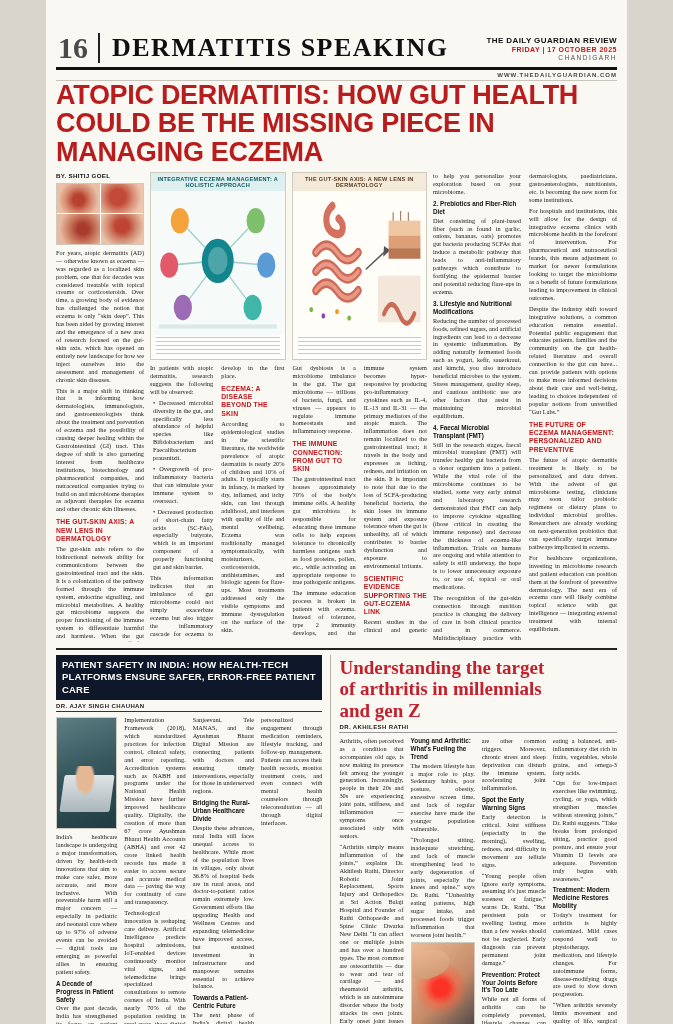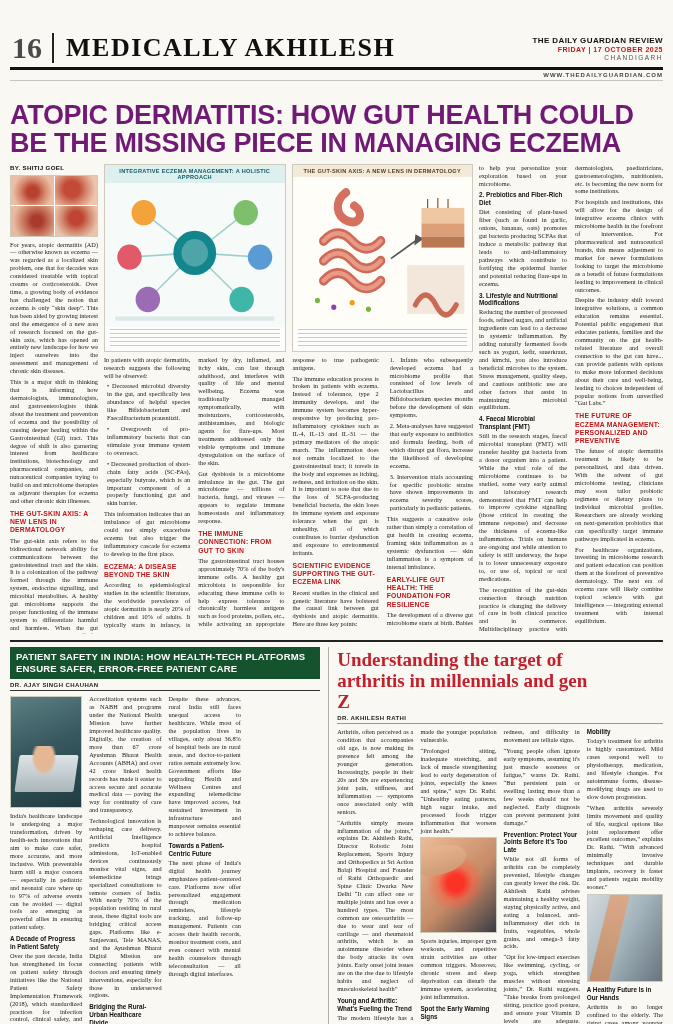--- a/index.html
+++ b/index.html
@@ -1,33 +1,33 @@
 <!DOCTYPE html>
 <html><head>
 <meta charset="utf-8">
 <style>
   * { margin:0; padding:0; box-sizing:border-box; }
   html,body { background:#d8d5cd; }
   body { font-family:"Liberation Serif", serif; }
-  .page { position:relative; width:673px; height:1024px; margin:0 auto; background:#faf8f2; overflow:hidden; padding:8px 10px 0; }
+  .page { position:relative; width:581px; height:1024px; margin:0 auto; background:#faf8f2; overflow:hidden; padding:8px 10px 0; }
 
   
   .hdr { display:flex; align-items:flex-end; justify-content:space-between; }
   .hdr-left { display:flex; align-items:center; }
   .pageno { font-family:"Liberation Serif",serif; font-size:30px; font-weight:700; color:#4a4a4a; padding:0 10px 0 2px; border-right:2px solid #222; line-height:1; }
   .masthead { font-family:"Liberation Serif",serif; font-size:26px; font-weight:600; letter-spacing:1.5px; color:#101010; padding-left:12px; line-height:1.05; }
   .hdr-right { text-align:right; padding-bottom:2px;margin-top:28px; }
   .pub { font-family:"Liberation Sans",sans-serif; font-size:8px; font-weight:700; color:#111; letter-spacing:.4px; }
   .dateline { font-family:"Liberation Sans",sans-serif; font-size:7px; font-weight:700; color:#c3161c; letter-spacing:.5px; margin-top:1px; }
   .city { font-family:"Liberation Sans",sans-serif; font-size:6.5px; color:#555; letter-spacing:1.5px; margin-top:1px; }
   .rule-thick { height:3px; background:#111; margin-top:4px; }
   .website-row { text-align:right; font-family:"Liberation Sans",sans-serif; font-size:6px; font-weight:700; letter-spacing:1px; color:#444; padding:2px 0 2px; border-bottom:1px solid #c9c5bb; }
 
   
-  .headline { font-family:"Liberation Sans",sans-serif; font-weight:800; font-size:27px; line-height:1.05; color:#701a75; letter-spacing:-.3px; margin:20px 0 6px; text-transform:uppercase; }
+  .headline { font-family:"Liberation Sans",sans-serif; font-weight:800; font-size:27px; line-height:1.05; color:#b91c1c; letter-spacing:-.3px; margin:0 0 6px; text-transform:uppercase; }
 
   
   .main-article { display:flex; gap:6px; height:470px; overflow:hidden; }
   .col1 { width:88px; flex:0 0 88px; overflow:hidden; }
   .byline { font-family:"Liberation Sans",sans-serif; font-size:6.2px; font-weight:700; letter-spacing:.3px; color:#111; margin-bottom:3px; }
   .eczema-photo { height:62px; display:grid; grid-template-columns:1fr 1fr; grid-template-rows:1fr 1fr; gap:1px; background:#fff; border:1px solid #cfcabe; margin-bottom:4px; }
   .eczema-photo .tile { background:radial-gradient(circle at 50% 55%, #b8402f 0 20%, #d68a70 48%, #e9c0a6 75%); }
   .eczema-photo .tile:nth-child(2){ background:radial-gradient(circle at 40% 45%, #c24a36 0 26%, #da937b 55%, #ecc6ad 80%); }
   .eczema-photo .tile:nth-child(3){ background:radial-gradient(circle at 60% 50%, #a93b2e 0 18%, #cd8166 50%, #e6bba1 78%); }
   .eczema-photo .tile:nth-child(4){ background:radial-gradient(circle at 50% 40%, #bf4433 0 24%, #d18c72 52%, #eac3aa 80%); }
@@ -47,21 +47,21 @@
   .blk.h { color:#c3161c; font-family:"Liberation Sans",sans-serif; font-weight:700; font-size:6.8px; line-height:1.22; letter-spacing:.2px; text-transform:uppercase; margin:5px 0 2px; }
   .blk.b { font-family:"Liberation Sans",sans-serif; font-weight:700; font-size:6.3px; margin:4px 0 1px; color:#111; }
   .blk.l { padding-left:3px; }
 
   .cols4 { column-count:4; column-gap:8px; column-fill:auto; height:278px; overflow:hidden; }
   .rightcols { width:184px; flex:0 0 184px; column-count:2; column-gap:8px; column-fill:auto; height:470px; overflow:hidden; }
 
   
   .bottom { display:flex; gap:8px; border-top:2px solid #222; margin-top:6px; padding-top:5px; height:402px; overflow:hidden; }
   .ps { width:47.5%; flex:0 0 47.5%; overflow:hidden; }
-  .ps-titlebar { background:#14532d; color:#fff; font-family:"Liberation Sans",sans-serif; font-weight:700; font-size:9.5px; line-height:1.3; letter-spacing:.2px; padding:4px 6px; text-transform:uppercase; }
+  .ps-titlebar { background:#0f172a; color:#fff; font-family:"Liberation Sans",sans-serif; font-weight:700; font-size:9.5px; line-height:1.3; letter-spacing:.2px; padding:4px 6px; text-transform:uppercase; }
   .ps-byline { font-family:"Liberation Sans",sans-serif; font-size:6px; font-weight:700; letter-spacing:.4px; color:#222; border-bottom:1px solid #333; padding:3px 0 2px; margin-bottom:4px; }
   .ps-flow { column-count:4; column-gap:7px; column-fill:auto; height:338px; overflow:hidden; }
 
   .vdiv { width:1px; background:#b4afa3; }
 
   .ar { flex:1; overflow:hidden; }
   .ar-title { font-family:"Liberation Serif",serif; font-weight:700; font-size:19px; line-height:1.12; color:#c3202e; margin:2px 0 3px; max-width:78%; }
   .ar-byline { font-family:"Liberation Sans",sans-serif; font-size:6px; font-weight:700; letter-spacing:.4px; color:#222; border-bottom:1px solid #999; padding-bottom:2px; margin-bottom:4px; }
   .ar-flow { column-count:4; column-gap:7px; column-fill:auto; height:332px; overflow:hidden; }
 
@@ -76,21 +76,21 @@
   .blk.img.feet::before { content:""; position:absolute; left:16%; top:-10%; width:26%; height:120%; background:linear-gradient(#dcab8b,#c08e6c); transform:rotate(14deg); border-radius:12px; }
 </style>
 </head>
 <body>
 
 <div class="page">
 
   <header class="hdr">
     <div class="hdr-left">
       <div class="pageno">16</div>
-      <div class="masthead">MEDICALLY AKHILESH</div>
+      <div class="masthead">DERMATITIS SPEAKING</div>
     </div>
     <div class="hdr-right">
       <div class="pub">THE DAILY GUARDIAN REVIEW</div>
       <div class="dateline">FRIDAY | 17 OCTOBER 2025</div>
       <div class="city">CHANDIGARH</div>
     </div>
   </header>
   <div class="rule-thick"></div>
   <div class="website-row">
     <span>WWW.THEDAILYGUARDIAN.COM</span>

